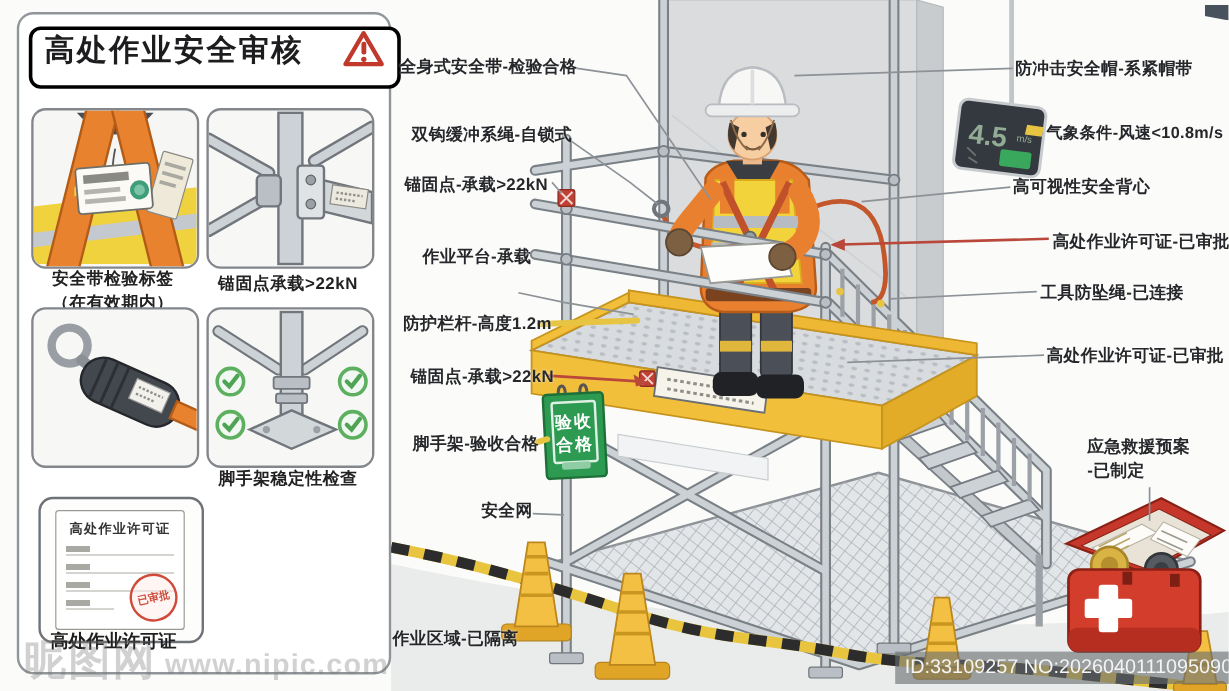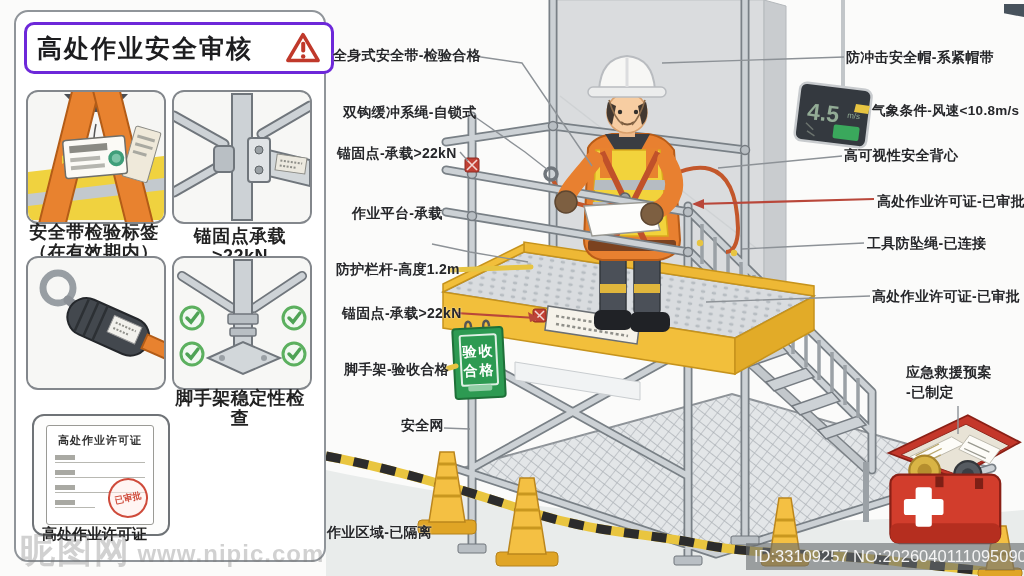--- a/index.html
+++ b/index.html
@@ -2,28 +2,28 @@
 <html><head>
 <meta charset="utf-8">
 <style>
   html,body{margin:0;padding:0;}
   body{width:1024px;height:576px;position:relative;overflow:hidden;background:#fbfbfa;
        font-family:"Liberation Sans",sans-serif;}
   #scene{position:absolute;left:0;top:0;z-index:1;}
   
   .panel{position:absolute;left:14px;top:10px;width:308px;height:548px;background:#ffffff;
          border:2px solid #90959a;border-radius:14px;z-index:2;}
-  .panel-title-box{position:absolute;left:8px;top:10px;width:284px;height:46px;border:3px solid #6d28d9;
-         border-radius:10px;display:flex;align-items:center;padding:0 10px;gap:22px;background:#fff;}
+  .panel-title-box{position:absolute;left:8px;top:10px;width:284px;height:46px;border:3px solid #000000;
+         border-radius:10px;display:flex;padding:0 10px;gap:22px;background:#fff;}
   .panel-title{font-size:25px;font-weight:800;color:#1d1d1f;letter-spacing:2px;white-space:nowrap;}
   .warn-svg{width:36px;height:32px;flex:none;margin-left:auto;}
   .card{position:absolute;width:136px;height:130px;border:2px solid #83878c;border-radius:12px;
         background:#f7f7f5;overflow:hidden;}
   .card svg{display:block;width:100%;height:100%;}
-  .cap{position:absolute;width:140px;text-align:center;font-size:18px;font-weight:800;color:#222;
+  .cap{position:absolute;width:140px;text-align:center;font-size:14px;font-weight:800;color:#222;
        line-height:20px;letter-spacing:0.5px;}
   .cert-card{position:absolute;left:16px;top:402px;width:134px;height:118px;border:2px solid #6f7377;
        border-radius:12px;background:#fdfdfc;}
   .cert-doc{position:absolute;left:12px;top:9px;width:106px;height:98px;border:1.5px solid #9a9a95;
        border-radius:3px;background:#fff;}
   .cert-title{font-size:11px;font-weight:800;color:#333;text-align:center;margin-top:7px;letter-spacing:1px;}
   .cert-line{height:9px;border-bottom:1.5px solid #b8b8b2;margin:5px 8px 0 8px;position:relative;}
   .cert-line::before{content:"";position:absolute;left:0;top:2px;width:20px;height:5px;background:#a9a9a3;}
   .cert-stamp{position:absolute;right:5px;bottom:6px;width:36px;height:36px;border:2.5px solid #cf4b3b;
        border-radius:50%;color:#cf4b3b;font-size:9px;font-weight:800;display:flex;align-items:center;

